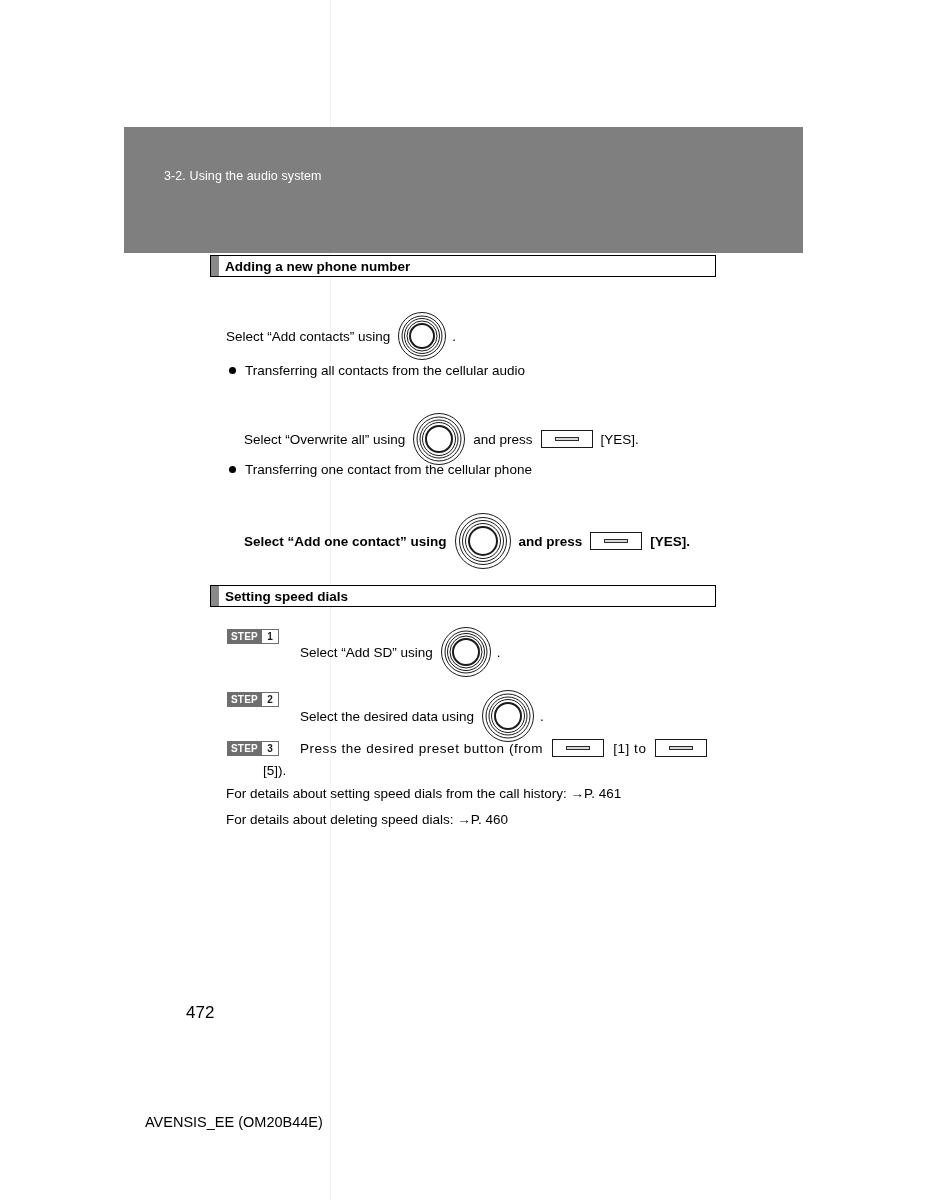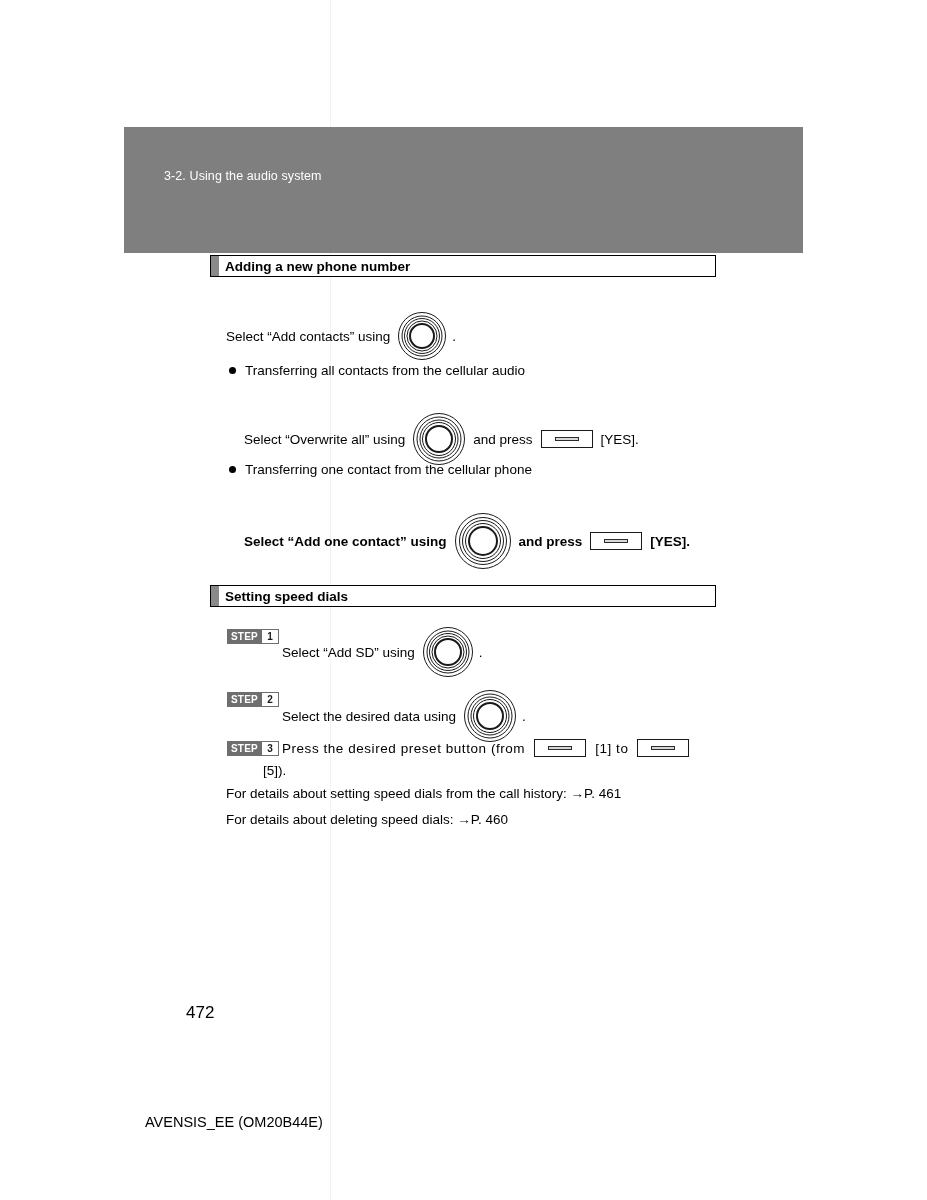--- a/index.html
+++ b/index.html
@@ -184,21 +184,21 @@
     min-width: 8px;
     text-align: center;
   }
 
   .step-row {
     position: absolute;
     display: flex;
     align-items: flex-start;
     font-size: 13.5px;
   }
-  .step-row .step-badge { margin-top: 2px; margin-right: 3px; }
+  .step-row .step-badge { margin-top: 2px; margin-right: 21px; }
 
   
   .page-number {
     position: absolute;
     left: 186px;
     top: 1003px;
     font-size: 17px;
   }
   .doc-footer {
     position: absolute;

